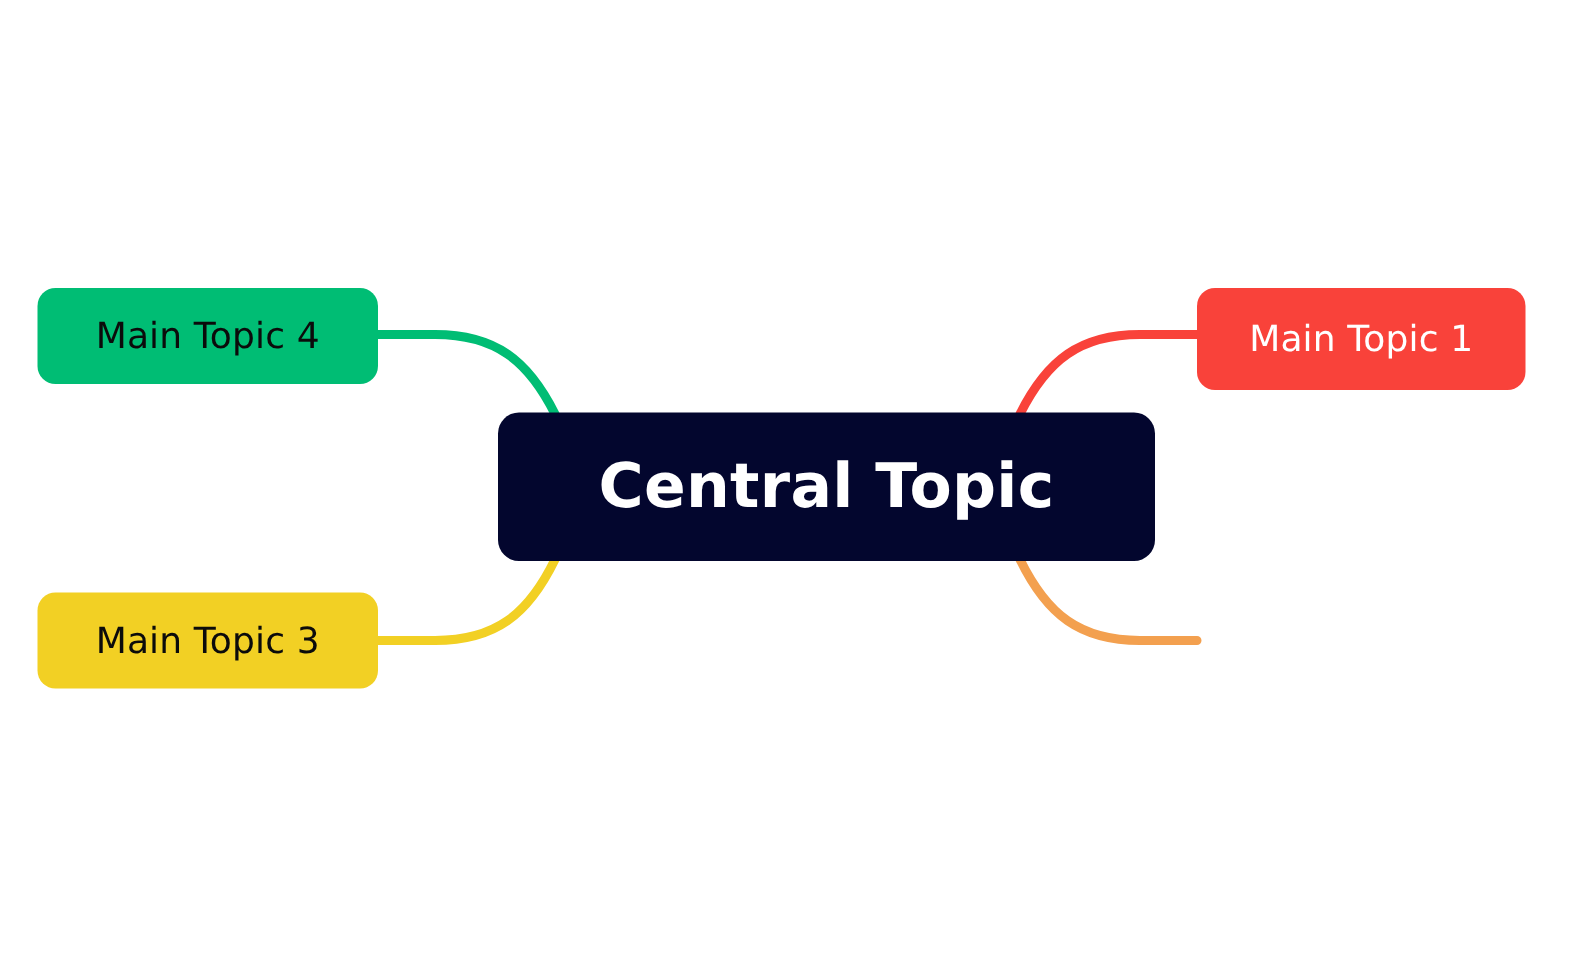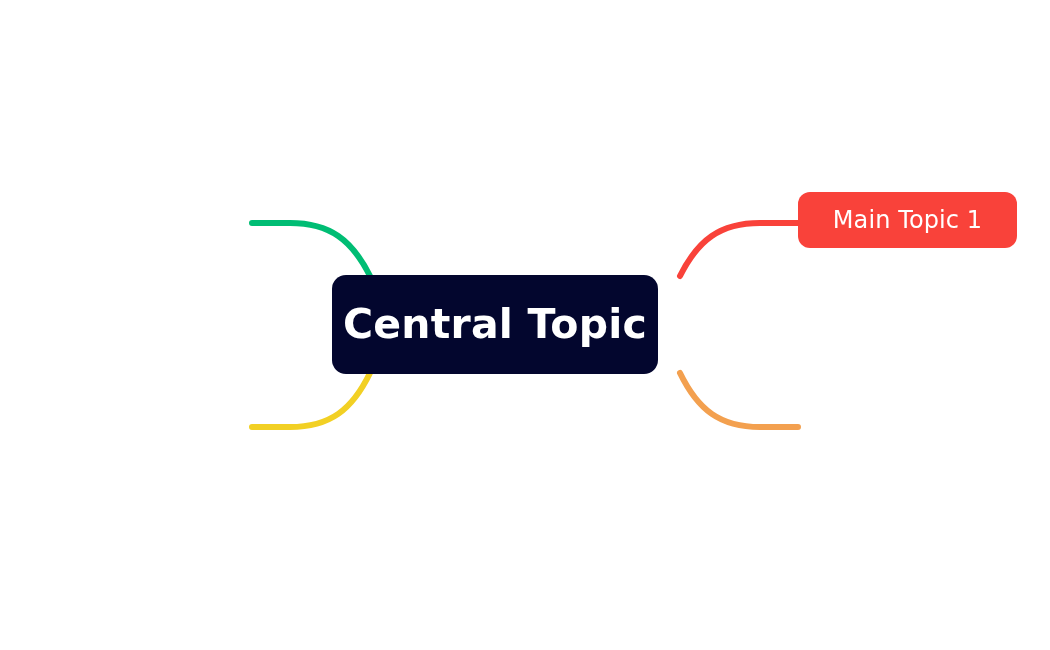--- a/index.html
+++ b/index.html
@@ -36,42 +36,42 @@
     user-select: none;
   }
   .node-label {
     white-space: nowrap;
     line-height: 1;
   }
   
   #central-node {
     left: 332px;
     top: 275px;
-    width: 326px;
+    width: 438px;
     height: 99px;
     background: #03062E;
     border-radius: 14px;
   }
   #central-node .node-label {
     color: #ffffff;
     font-size: 41px;
     font-weight: 700;
     letter-spacing: 0.2px;
   }
   
   .branch .node-label {
     font-size: 24px;
     font-weight: 400;
     letter-spacing: 0.1px;
   }
   #node-topic-1 {
     left: 798px;
     top: 192px;
     width: 219px;
-    height: 56px;
+    height: 68px;
     background: #F9423A;
   }
   #node-topic-1 .node-label { color: #ffffff; }
 
   #node-topic-2 {
     left: 798px;
     top: 395px;
     width: 227px;
     height: 64px;
     background: #F3A04F;
@@ -109,20 +109,26 @@
 
     <path d="M 798 223 L 760 223 C 720 223 698 240 680 276" fill="none" stroke="#F9423A" stroke-width="6" stroke-linecap="round"></path>
 
     <path d="M 798 427 L 760 427 C 720 427 698 410 680 373" fill="none" stroke="#F3A04F" stroke-width="6" stroke-linecap="round"></path>
   </svg>
 
   <div class="node" id="central-node">
     <span class="node-label">Central Topic</span>
   </div>
 
+  <div class="node branch" id="node-topic-4">
+    <span class="node-label">Main Topic 4</span>
+  </div>
 
+  <div class="node branch" id="node-topic-3">
+    <span class="node-label">Main Topic 3</span>
+  </div>
 
   <div class="node branch" id="node-topic-1">
     <span class="node-label">Main Topic 1</span>
   </div>
 
 
 </div>
 
 </body></html>

